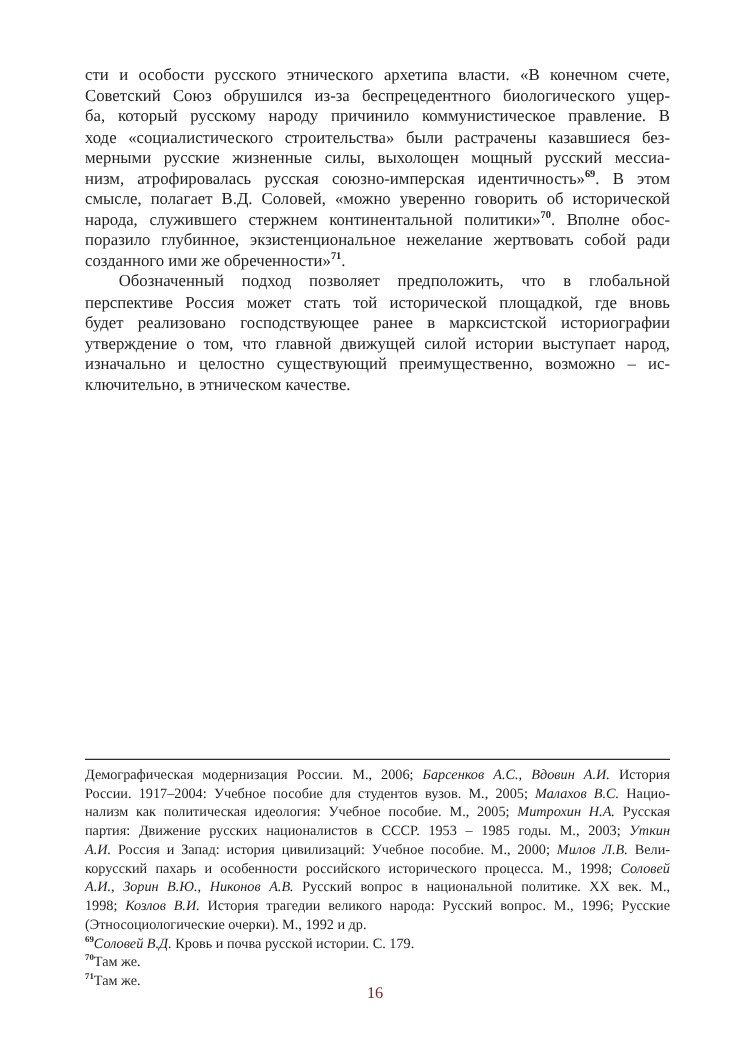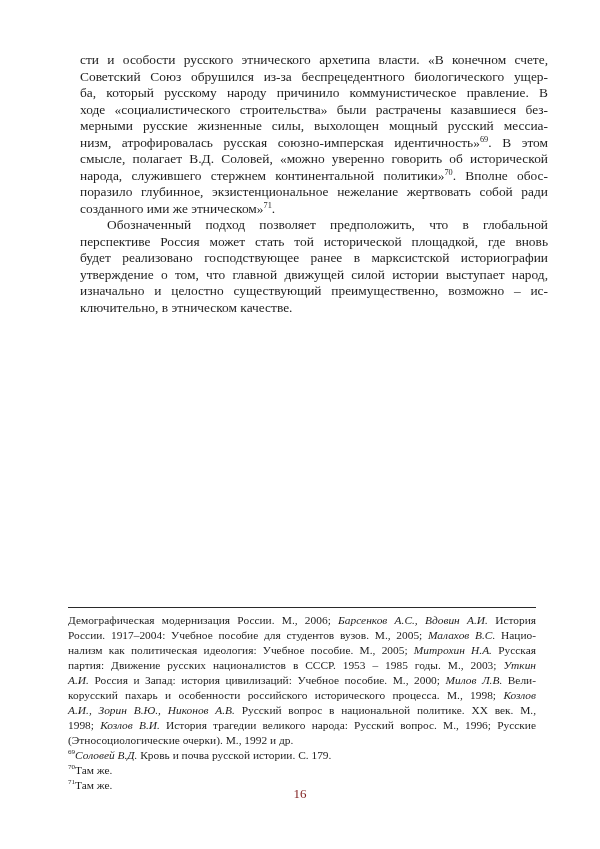--- a/index.html
+++ b/index.html
@@ -11,21 +11,21 @@
     position: relative;
     width: 600px;
     height: 849px;
     background: #ffffff;
     color: #1e1e1e;
     font-family: "Liberation Serif", "DejaVu Serif", serif;
     overflow: hidden;
   }
   .body-text {
     position: absolute;
-    left: 80px;
+    left: 68px;
     top: 52px;
     width: 468px;
     font-size: 13.4px;
     line-height: 16.5px;
   }
   .footnotes {
     position: absolute;
     left: 68px;
     top: 607px;
     width: 468px;
@@ -45,20 +45,21 @@
   .line.last {
     text-align-last: left;
   }
   .line.indent {
     text-indent: 27px;
   }
   sup {
     font-size: 0.62em;
     line-height: 0;
     vertical-align: super;
+    font-weight: bold;
   }
   .i {
     font-style: italic;
   }
   .page-number {
     position: absolute;
     left: 0;
     top: 786px;
     width: 100%;
     text-align: center;
@@ -75,41 +76,41 @@
     <div class="paragraph">
         <div class="line"><span>сти и особости русского этнического архетипа власти. «В конечном счете,</span></div>
         <div class="line"><span>Советский Союз обрушился из-за беспрецедентного биологического ущер-</span></div>
         <div class="line"><span>ба, который русскому народу причинило коммунистическое правление. В</span></div>
         <div class="line"><span>ходе «социалистического строительства» были растрачены казавшиеся без-</span></div>
         <div class="line"><span>мерными русские жизненные силы, выхолощен мощный русский мессиа-</span></div>
         <div class="line"><span>низм, атрофировалась русская союзно-имперская идентичность»</span><sup>69</sup><span>. В этом</span></div>
         <div class="line"><span>смысле, полагает В.Д. Соловей, «можно уверенно говорить об исторической</span></div>
         <div class="line"><span>народа, служившего стержнем континентальной политики»</span><sup>70</sup><span>. Вполне обос-</span></div>
         <div class="line"><span>поразило глубинное, экзистенциональное нежелание жертвовать собой ради</span></div>
-        <div class="line last"><span>созданного ими же этническом»</span><sup>71</sup><span>.</span></div>
+        <div class="line last"><span>созданного ими же обреченности»</span><sup>71</sup><span>.</span></div>
       </div>
     <div class="paragraph">
         <div class="line indent"><span>Обозначенный подход позволяет предположить, что в глобальной</span></div>
         <div class="line"><span>перспективе Россия может стать той исторической площадкой, где вновь</span></div>
         <div class="line"><span>будет реализовано господствующее ранее в марксистской историографии</span></div>
         <div class="line"><span>утверждение о том, что главной движущей силой истории выступает народ,</span></div>
         <div class="line"><span>изначально и целостно существующий преимущественно, возможно – ис-</span></div>
         <div class="line last"><span>ключительно, в этническом качестве.</span></div>
       </div>
   </main>
 
   <footer class="footnotes">
     <hr class="footnote-rule">
     <div class="footnote">
         <div class="line"><span>Демографическая модернизация России. М., 2006; </span><span class="i">Барсенков А.С., Вдовин А.И.</span><span> История</span></div>
         <div class="line"><span>России. 1917–2004: Учебное пособие для студентов вузов. М., 2005; </span><span class="i">Малахов В.С.</span><span> Нацио-</span></div>
         <div class="line"><span>нализм как политическая идеология: Учебное пособие. М., 2005; </span><span class="i">Митрохин Н.А.</span><span> Русская</span></div>
         <div class="line"><span>партия: Движение русских националистов в СССР. 1953 – 1985 годы. М., 2003; </span><span class="i">Уткин</span></div>
         <div class="line"><span class="i">А.И.</span><span> Россия и Запад: история цивилизаций: Учебное пособие. М., 2000; </span><span class="i">Милов Л.В.</span><span> Вели-</span></div>
-        <div class="line"><span>корусский пахарь и особенности российского исторического процесса. М., 1998; </span><span class="i">Козлов</span></div>
+        <div class="line"><span>корусский пахарь и особенности российского исторического процесса. М., 1998; </span><span class="i">Соловей</span></div>
         <div class="line"><span class="i">А.И., Зорин В.Ю., Никонов А.В.</span><span> Русский вопрос в национальной политике. XX век. М.,</span></div>
         <div class="line"><span>1998; </span><span class="i">Козлов В.И.</span><span> История трагедии великого народа: Русский вопрос. М., 1996; Русские</span></div>
         <div class="line last"><span>(Этносоциологические очерки). М., 1992 и др.</span></div>
       </div>
     <div class="footnote">
         <div class="line last"><sup>69</sup><span class="i">Соловей В.Д.</span><span> Кровь и почва русской истории. С. 179.</span></div>
       </div>
     <div class="footnote">
         <div class="line last"><sup>70</sup><span>Там же.</span></div>
       </div>

